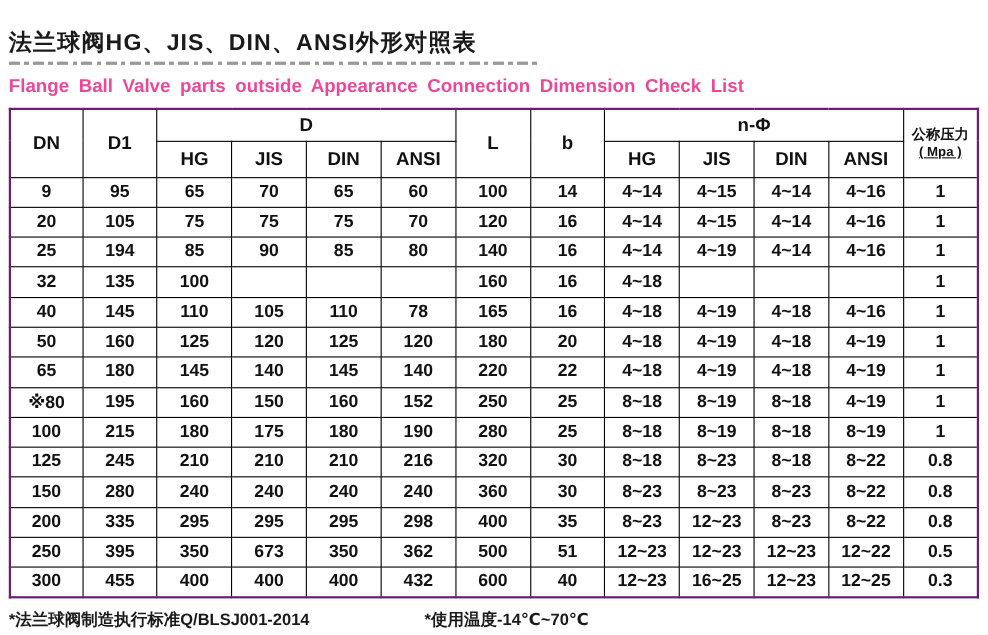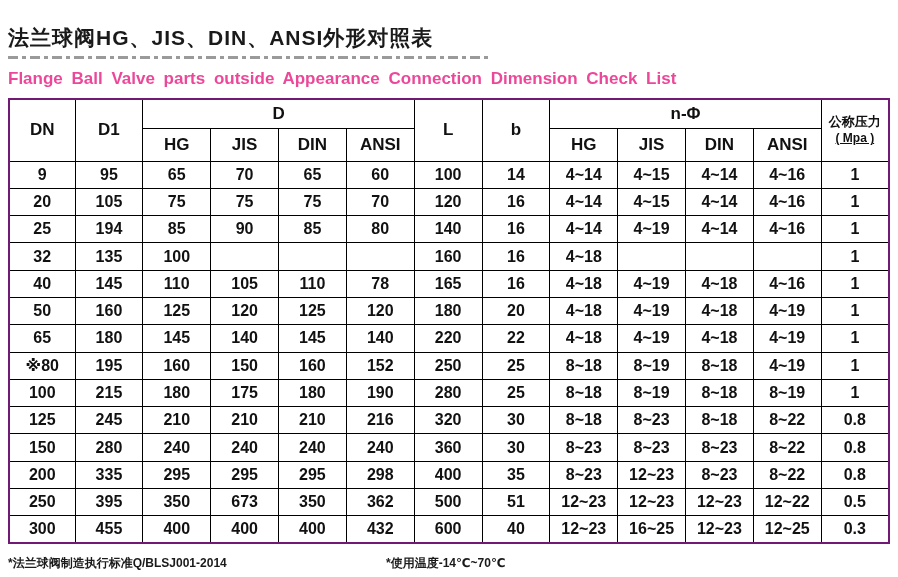--- a/index.html
+++ b/index.html
@@ -68,21 +68,21 @@
     height: 27.3px;
     font-size: 16px;
   }
   .notes {
     display: flex;
     margin-top: 7px;
   }
   .notes-col { display: flex; flex-direction: column; }
   .notes-col.left { width: 378px; }
   .note {
-    font-size: 12px;
+    font-size: 15px;
     font-weight: bold;
     line-height: 25px;
     color: #1a1a1a;
     white-space: nowrap;
   }
 </style>
 </head>
 <body>
 
 <h1 class="title">法兰球阀HG、JIS、DIN、ANSI外形对照表</h1>

